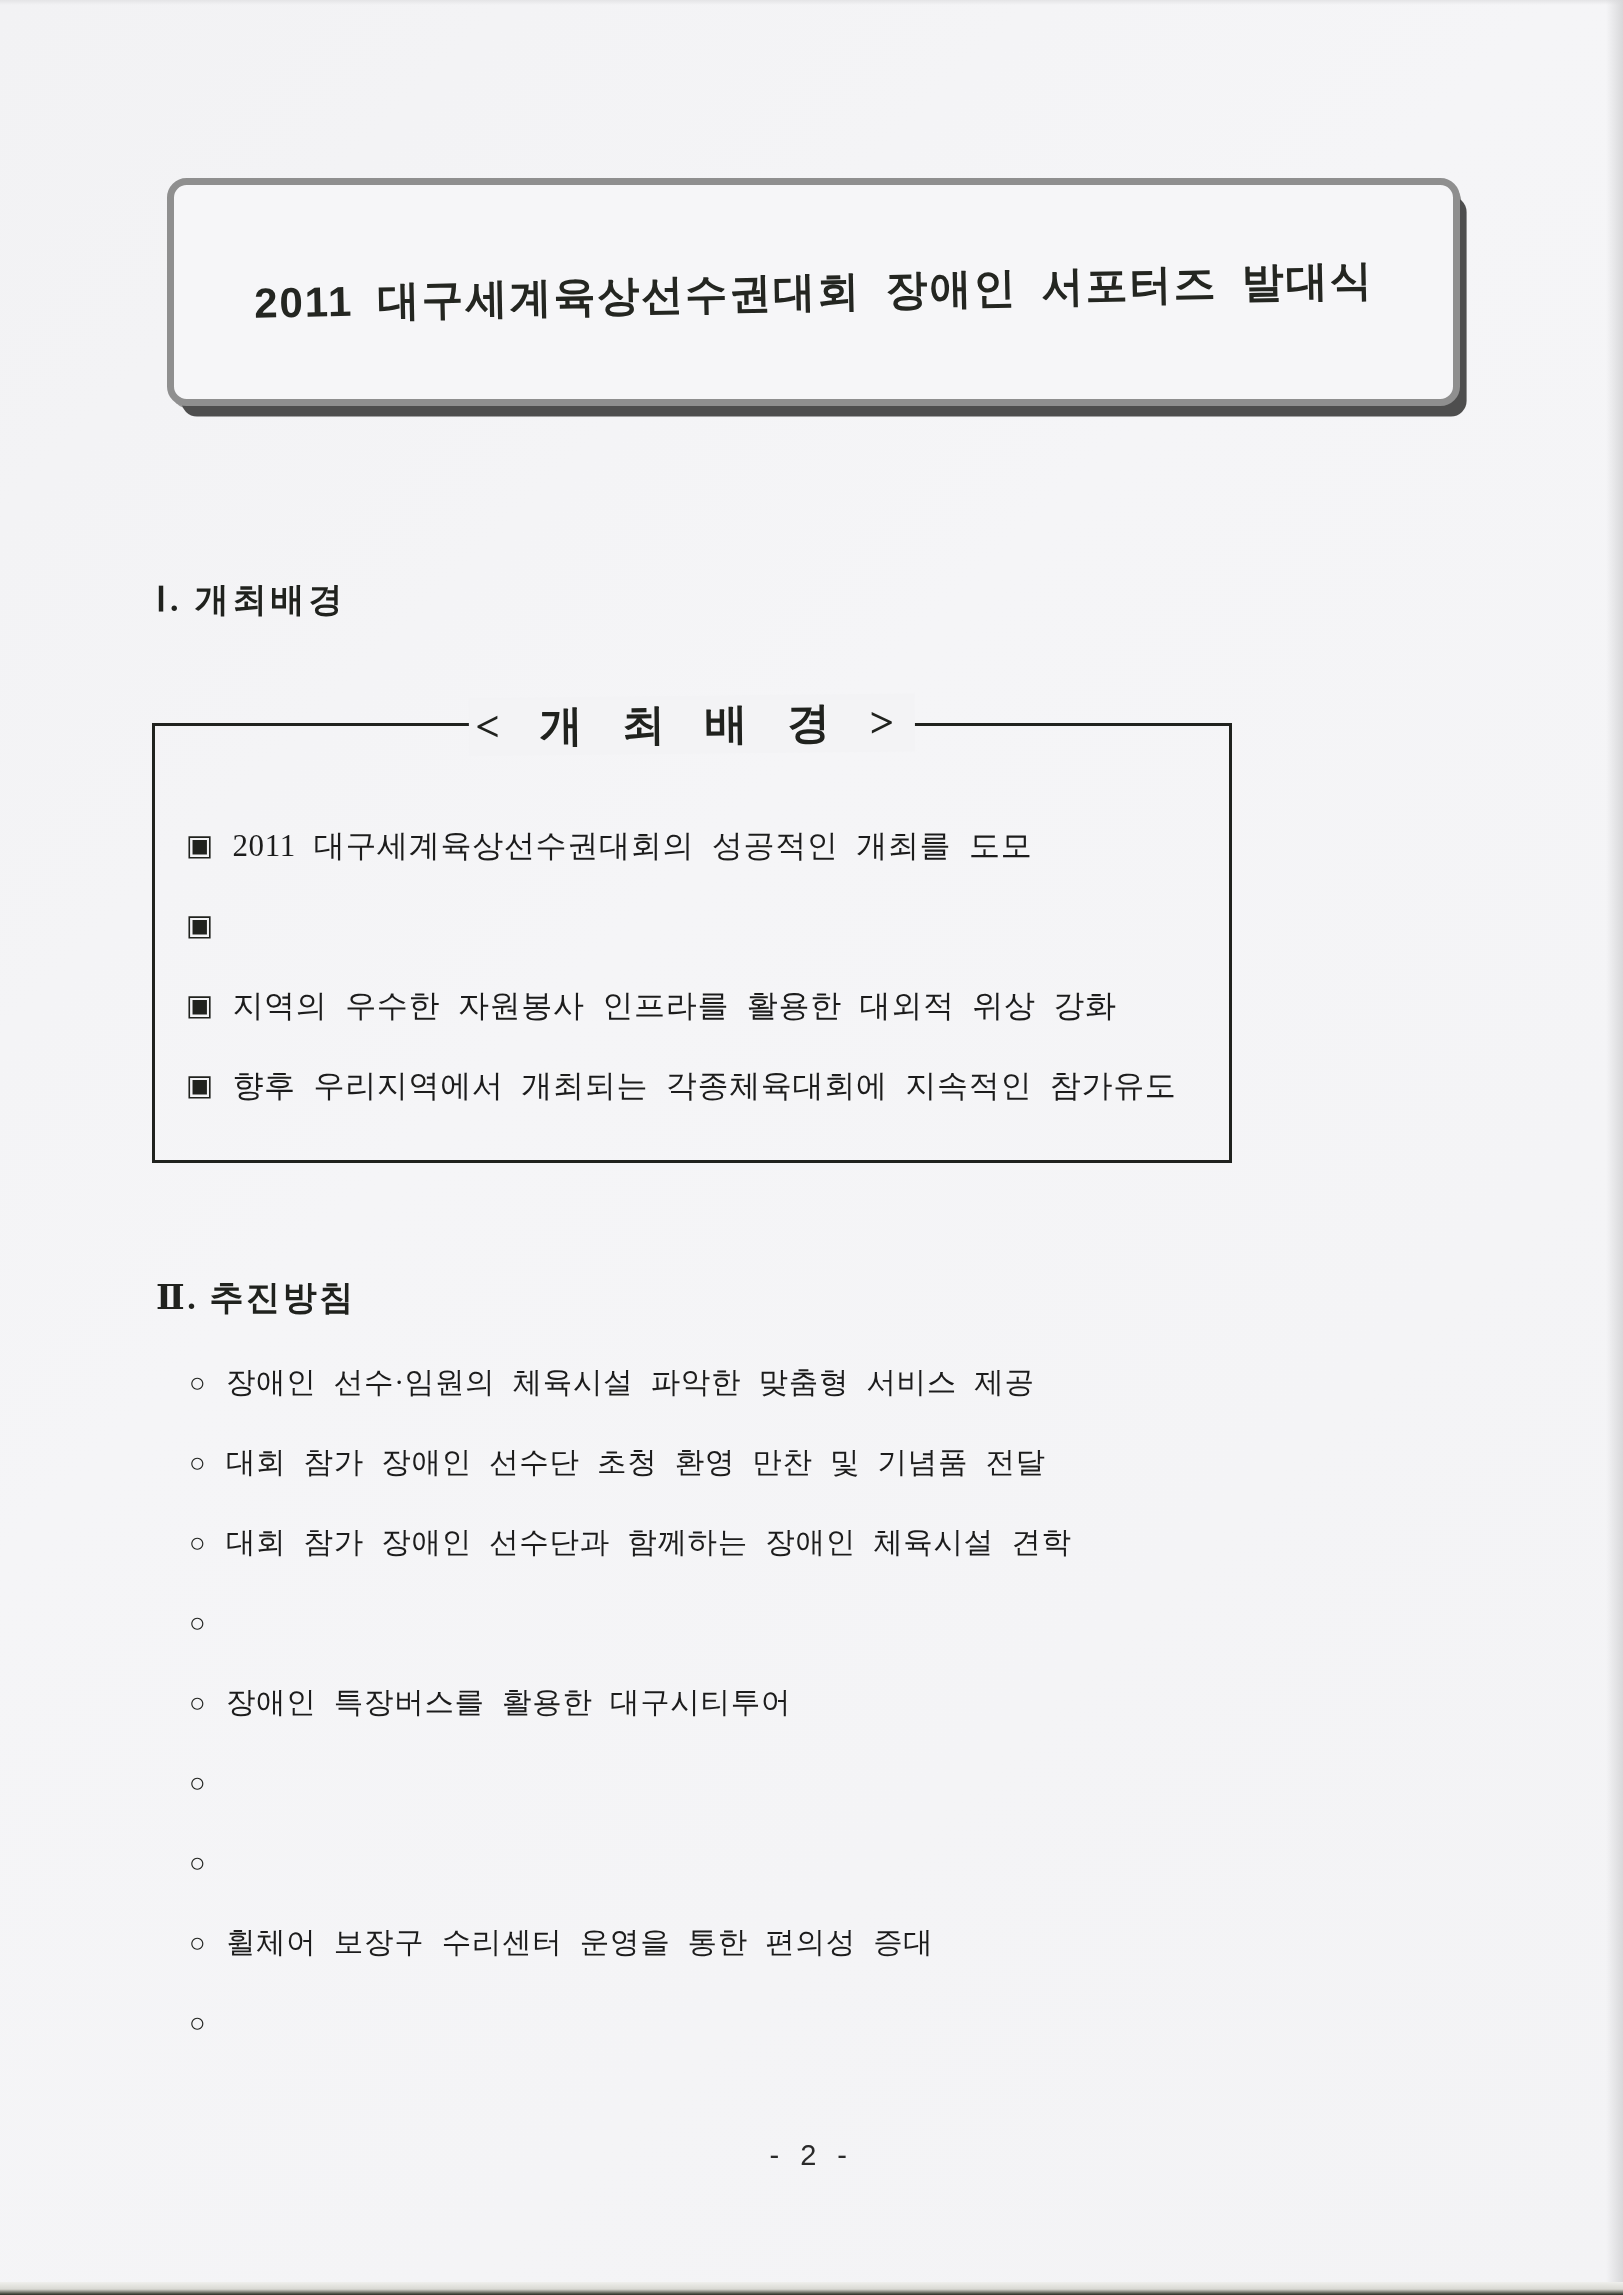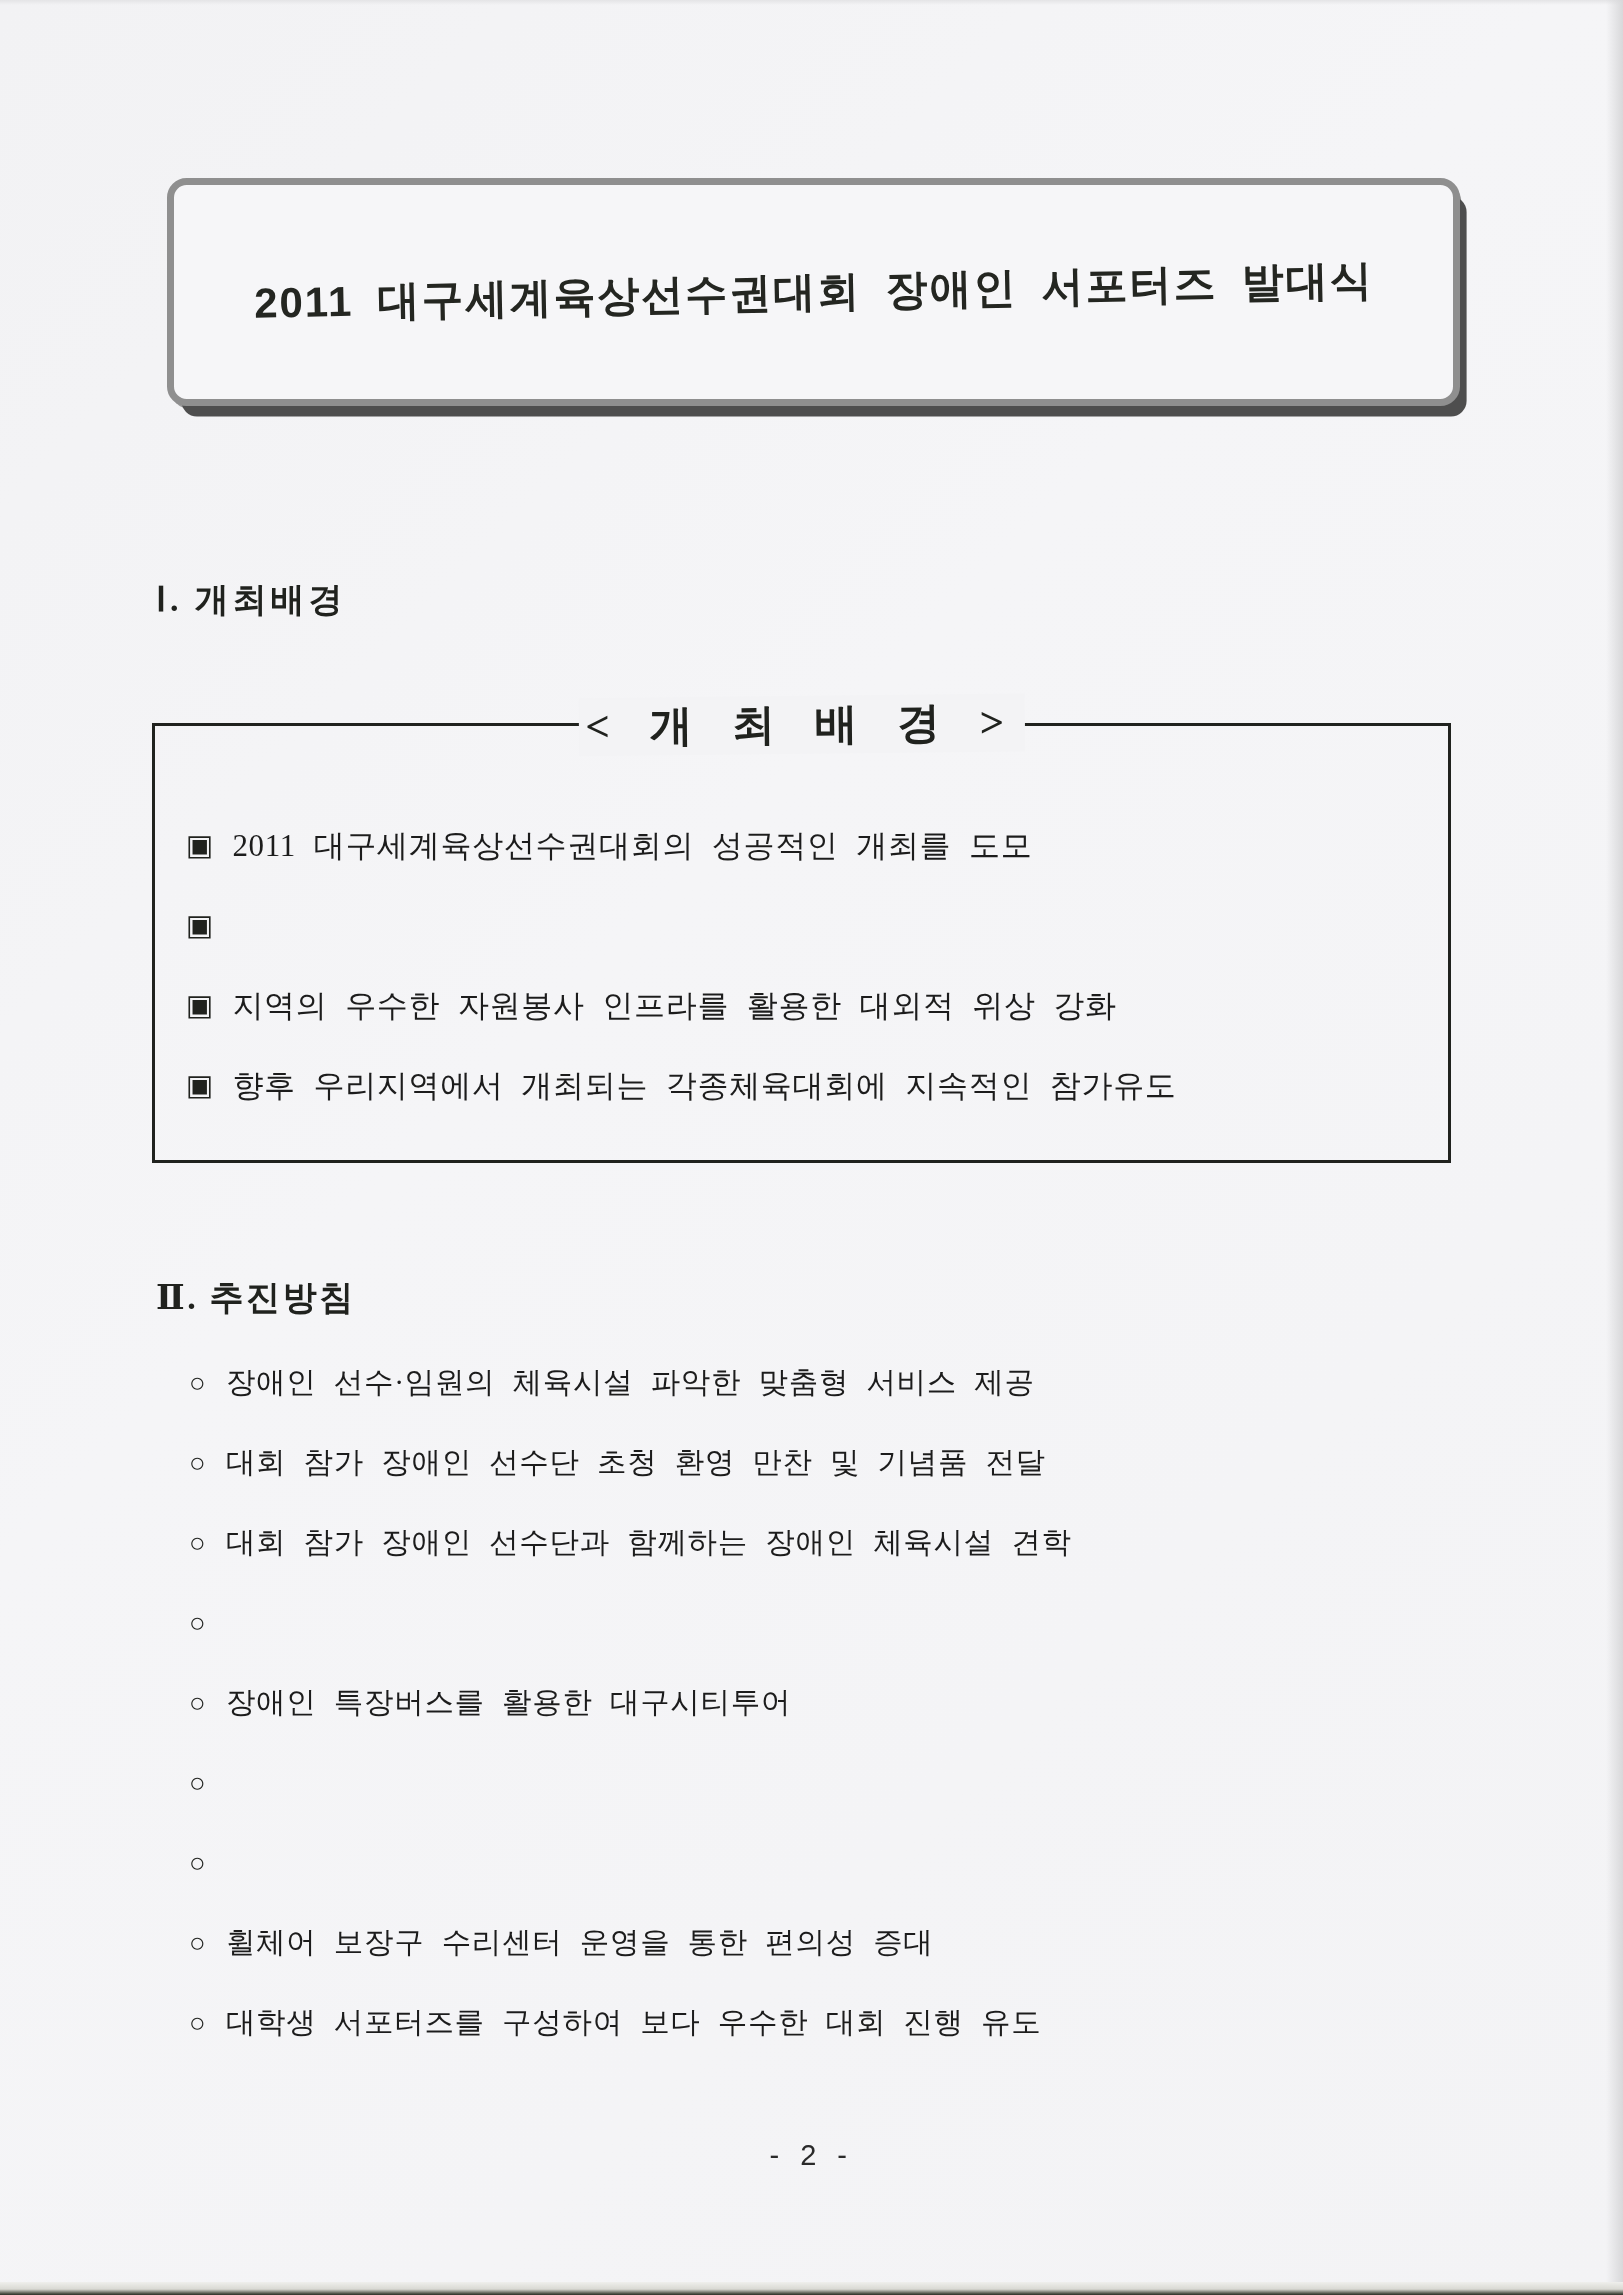--- a/index.html
+++ b/index.html
@@ -61,21 +61,21 @@
     letter-spacing: 3.9px;
     color: #20221e;
   }
   #sec1-heading { top: 577px; font-family: Liberation Serif, serif; }
   #sec2-heading { top: 1275px; letter-spacing: 2.6px; text-align: right; }
 
   
   .bg-box {
     position: absolute;
     left: 152px; top: 723px;
-    width: 1299px; height: 440px;
+    width: 1080px; height: 440px;
     box-sizing: border-box;
     border: 3.3px solid #20221e;
     background: transparent;
   }
   .bg-box-title {
     position: absolute;
     left: 50%; top: 0;
     transform: translate(-50%, -52%) rotate(-0.6deg);
     background: #f3f3f5;
     padding: 0 6.5px;
@@ -197,20 +197,19 @@
     </div>
     <div class="bullet-row">
       <span class="marker">○</span>
     </div>
     <div class="bullet-row">
       <span class="marker">○</span>
       <span class="item-text">휠체어 보장구 수리센터 운영을 통한 편의성 증대</span>
     </div>
     <div class="bullet-row">
       <span class="marker">○</span>
-      <span class="item-text">대학생 서포터즈를 구성하여 보다 우수한 대회 진행 유도</span>
     </div>
   </div>
 
   <div class="page-footer">- 2 -</div>
 
 </div>
 
 
 </body></html>

